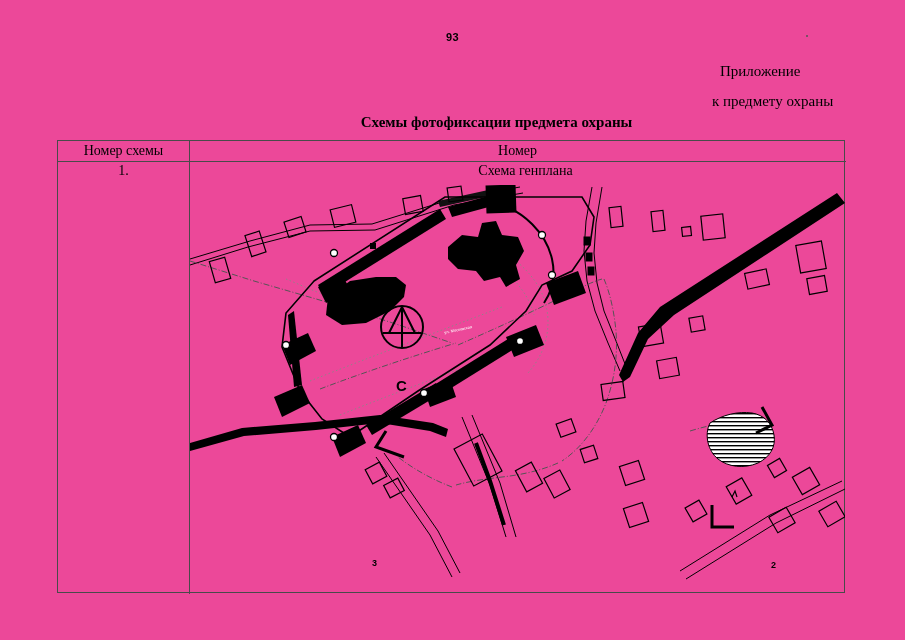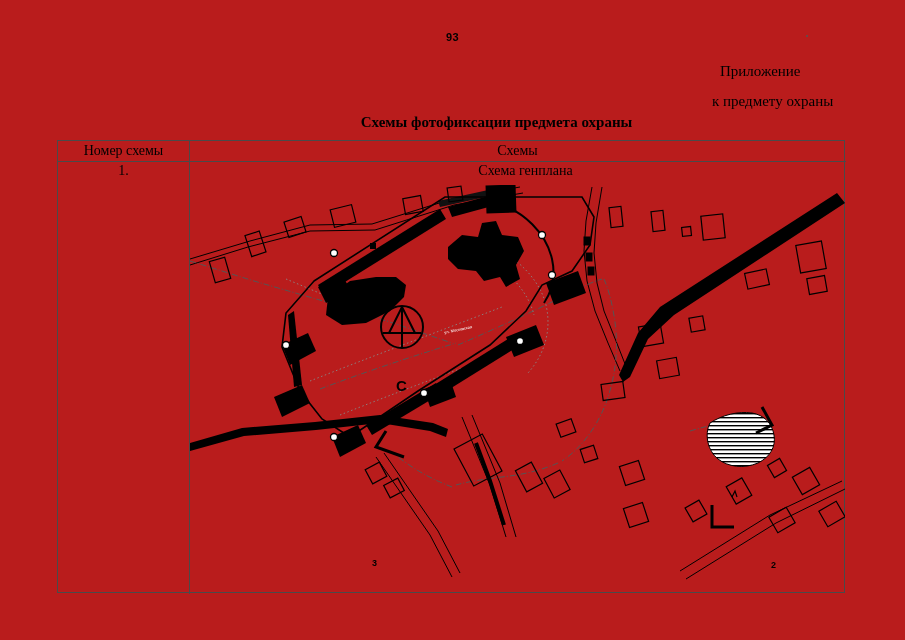--- a/index.html
+++ b/index.html
@@ -13,21 +13,21 @@
     position: relative;
     font-family: "Liberation Serif", serif;
     color: #000000;
     overflow: hidden;
   }
   .page {
     position: absolute;
     left: 0; top: 0;
     width: 905px;
     height: 640px;
-    background: #b91c1c;
+    background: #ec4899;
   }
 
   
   .page-number {
     position: absolute;
     left: 0; top: 31px;
     width: 905px;
     text-align: center;
     font-family: "Liberation Sans", sans-serif;
     font-size: 11px;
@@ -155,21 +155,21 @@
   <div class="appendix l1">Приложение</div>
   <div class="appendix l2">к предмету охраны</div>
 
   <div class="doc-title">Схемы фотофиксации предмета охраны</div>
 
   <div class="tbl">
     <div class="tbl-col-divider"></div>
     <div class="tbl-head-divider"></div>
 
     <div class="th num">Номер схемы</div>
-    <div class="th sch">Схемы</div>
+    <div class="th sch">Номер</div>
 
     <div class="cell-num">1.</div>
     <div class="subcaption">Схема генплана</div>
 
     <div class="map-wrap">
       <svg width="655" height="407" viewBox="0 0 655 407" xmlns="http://www.w3.org/2000/svg">
 
         <g fill="none" stroke="#000" stroke-width="1">
           <path d="M182,39 L262,14 L330,2"></path>
           <path d="M185,45 L264,20 L333,8"></path>

